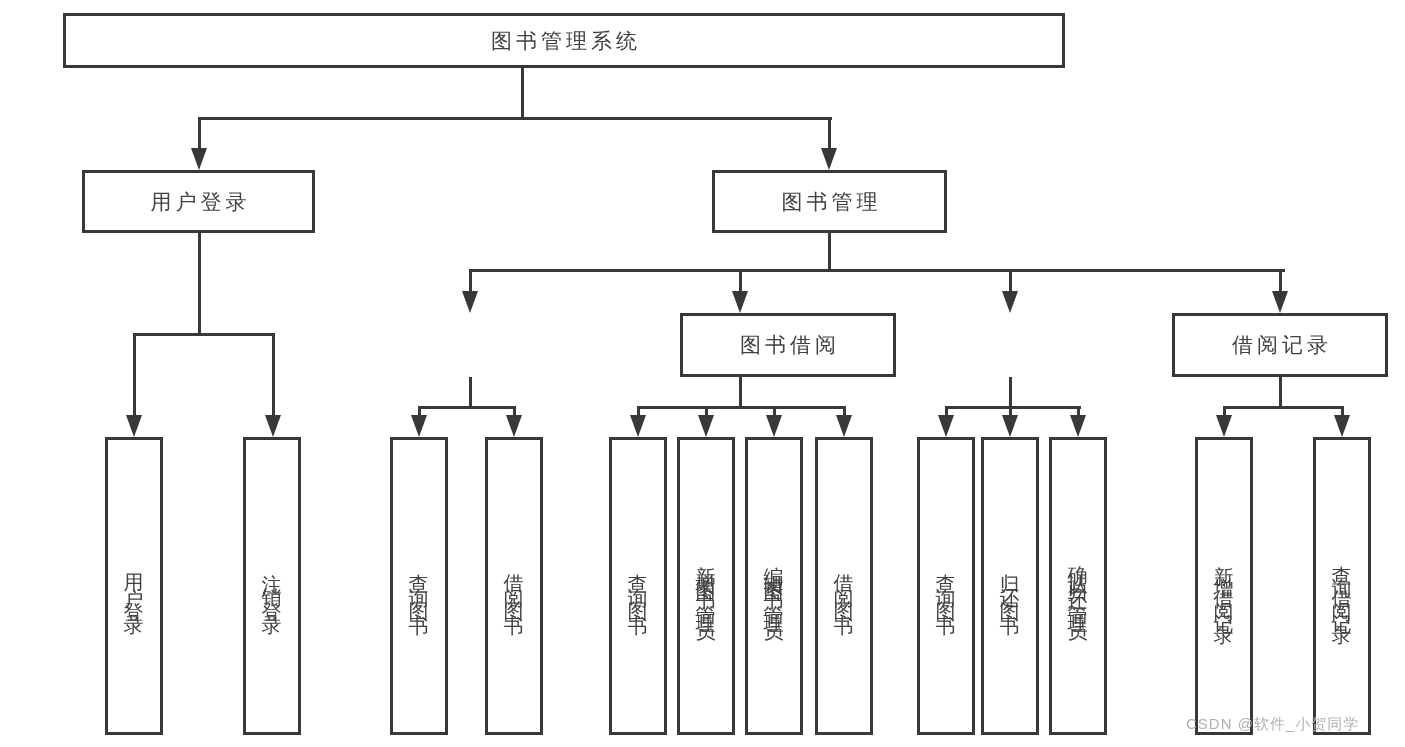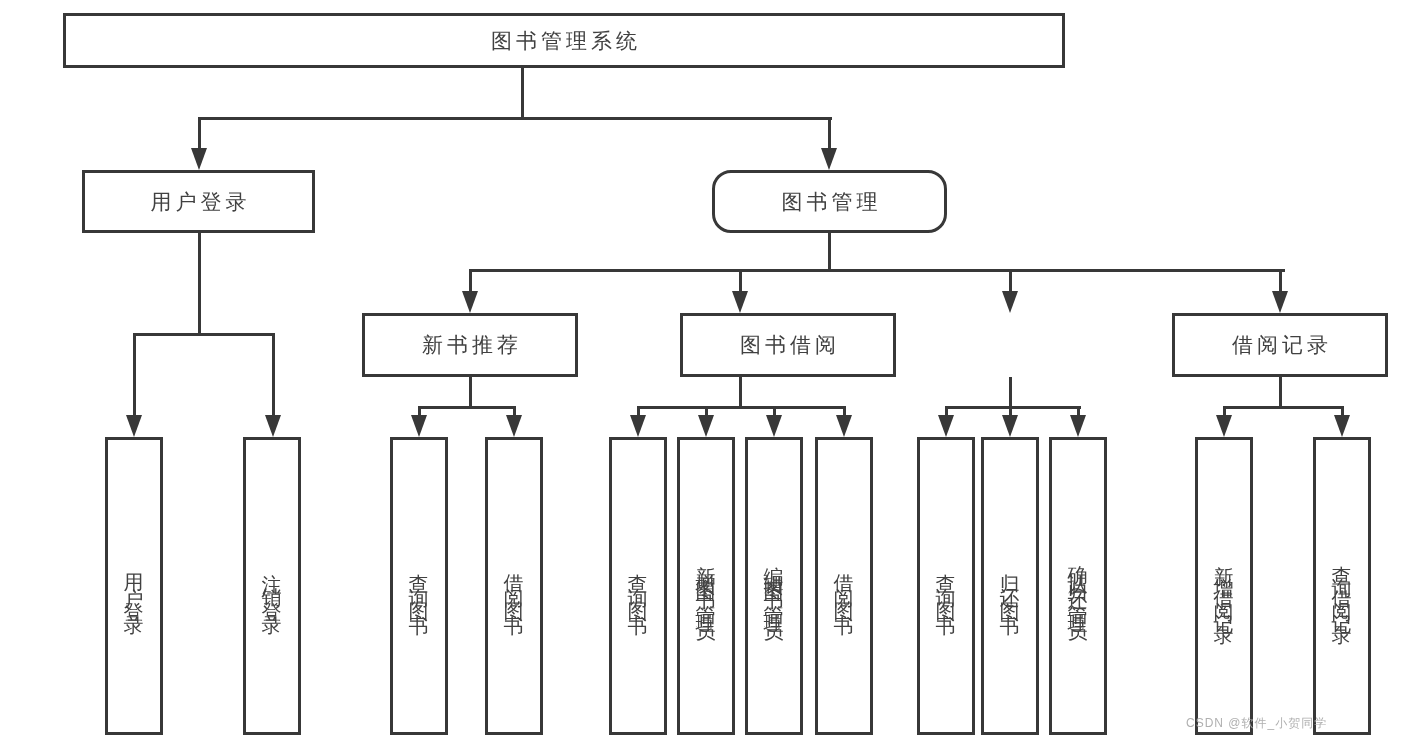--- a/index.html
+++ b/index.html
@@ -34,21 +34,21 @@
   .arrow {
     position:absolute;
     width:0; height:0;
     border-left:8px solid transparent;
     border-right:8px solid transparent;
     border-top:22px solid #383838;
   }
   .watermark {
     position:absolute;
     left:1186px; top:715px;
-    font-size:12px;
+    font-size:15px;
     letter-spacing:1px;
     color:#b0b0b0;
     z-index:5;
     white-space:nowrap;
   }
 </style>
 </head>
 <body>
 
 <div id="canvas">
@@ -60,21 +60,21 @@
   <div class="vline" style="left:520.5px; top:68px; width:3px; height:50px;"></div>
   <div class="hline" style="left:197.5px; top:116.5px; width:634px; height:3px;"></div>
   <div class="vline" style="left:197.5px; top:118px; width:3px; height:34px;"></div>
   <div class="arrow" style="left:191px; top:148px;"></div>
   <div class="vline" style="left:827.5px; top:118px; width:3px; height:34px;"></div>
   <div class="arrow" style="left:821px; top:148px;"></div>
 
   <div class="box" style="left:82px; top:170px; width:233px; height:63px;">
     <span class="hlabel">用户登录</span>
   </div>
-  <div class="box" style="left:712px; top:170px; width:235px; height:63px;border-radius:19px;">
+  <div class="box" style="left:712px; top:170px; width:235px; height:63px;">
     <span class="hlabel">图书管理</span>
   </div>
 
   <div class="vline" style="left:197.5px; top:233px; width:3px; height:102px;"></div>
   <div class="hline" style="left:132.5px; top:332.5px; width:142px; height:3px;"></div>
   <div class="vline" style="left:132.5px; top:334px; width:3px; height:84px;"></div>
   <div class="arrow" style="left:126px; top:415px;"></div>
   <div class="vline" style="left:271.5px; top:334px; width:3px; height:84px;"></div>
   <div class="arrow" style="left:265px; top:415px;"></div>
 
@@ -82,23 +82,20 @@
   <div class="hline" style="left:468.5px; top:268.5px; width:816px; height:3px;"></div>
   <div class="vline" style="left:468.5px; top:270px; width:3px; height:25px;"></div>
   <div class="arrow" style="left:462px; top:291px;"></div>
   <div class="vline" style="left:738.5px; top:270px; width:3px; height:25px;"></div>
   <div class="arrow" style="left:732px; top:291px;"></div>
   <div class="vline" style="left:1008.5px; top:270px; width:3px; height:25px;"></div>
   <div class="arrow" style="left:1002px; top:291px;"></div>
   <div class="vline" style="left:1278.5px; top:270px; width:3px; height:25px;"></div>
   <div class="arrow" style="left:1272px; top:291px;"></div>
 
-  <div class="box" style="left:362px; top:313px; width:216px; height:64px;">
-    <span class="hlabel">新书推荐</span>
-  </div>
   <div class="box" style="left:632px; top:313px; width:216px; height:64px;margin-left:48px;">
     <span class="hlabel">图书借阅</span>
   </div>
   <div class="box" style="left:1172px; top:313px; width:216px; height:64px;font-family:Liberation Mono, monospace;">
     <span class="hlabel">借阅记录</span>
   </div>
 
   <div class="vline" style="left:468.5px; top:377px; width:3px; height:31px;"></div>
   <div class="hline" style="left:417.5px; top:405.5px; width:98px; height:3px;"></div>
   <div class="vline" style="left:417.5px; top:407px; width:3px; height:12px;"></div>

